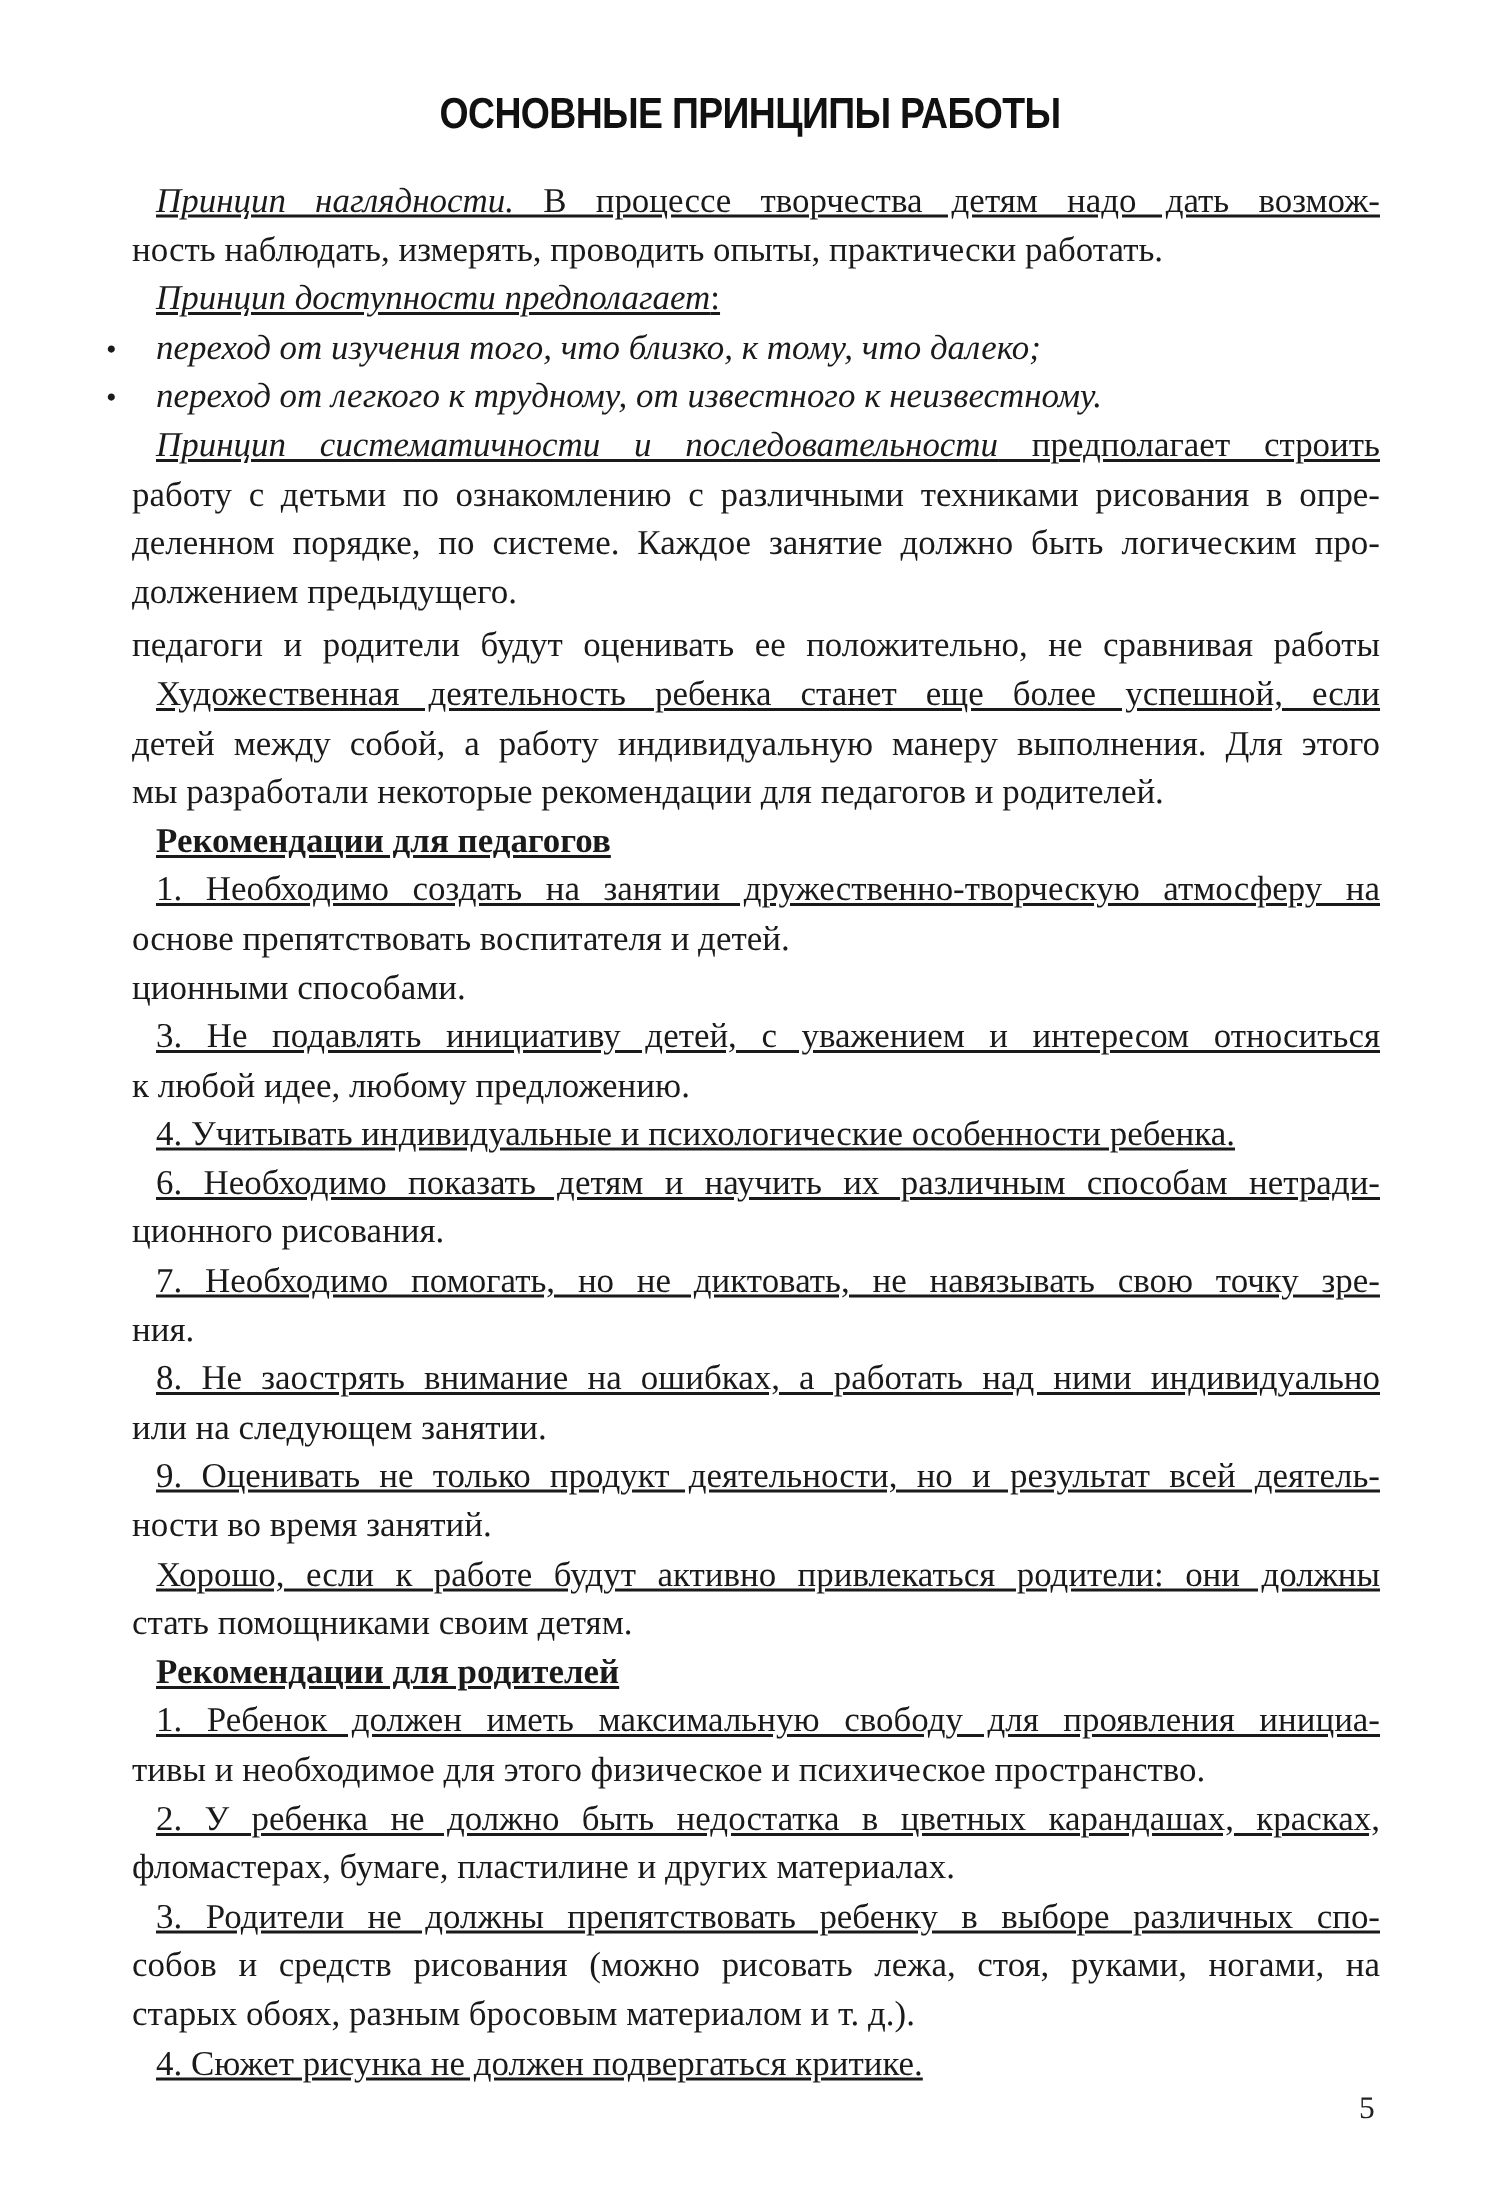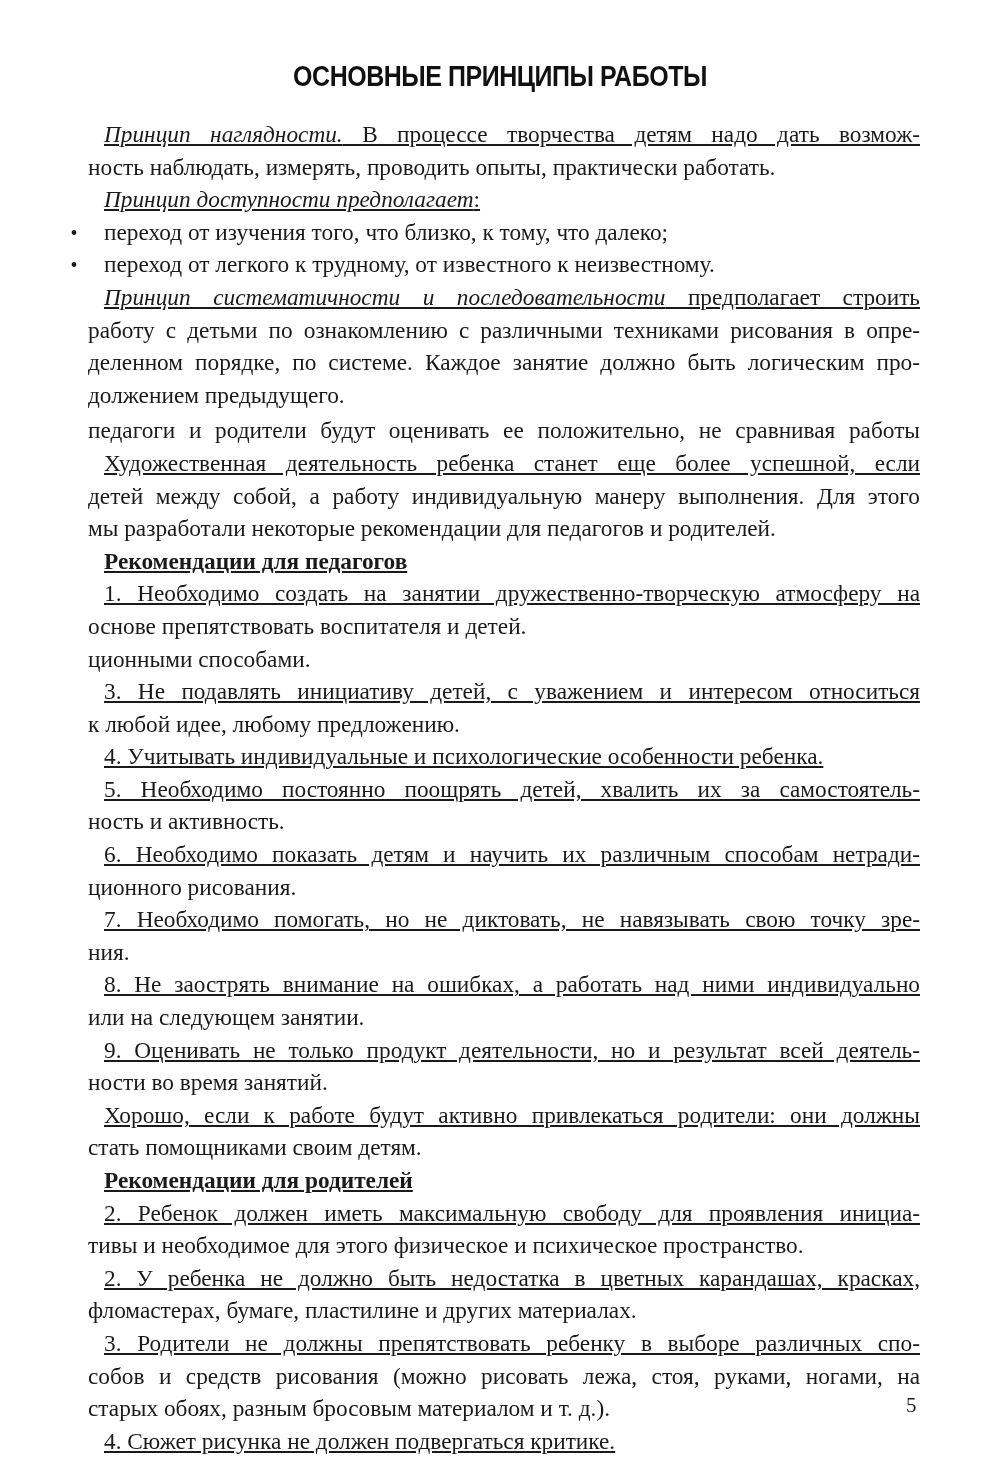--- a/index.html
+++ b/index.html
@@ -55,20 +55,21 @@
       white-space: normal;
       overflow: hidden;
     }
     .indent { padding-left: 16px; text-decoration: underline; }
     .bullet-line {
       display: block;
       white-space: nowrap;
       height: 32.6px;
       position: relative;
       padding-left: 16px;
+      font-style: italic;
     }
     .bullet-line .dot {
       position: absolute;
       left: -22px;
       top: 0;
       width: 16px;
       text-align: center;
     }
     .bullet-line .dot::before {
       content: "•";
@@ -132,24 +133,20 @@
         <span class="line">ционными способами.</span>
       </div>
       <div>
         <span class="line justify indent">3. Не подавлять инициативу детей, с уважением и интересом относиться</span>
         <span class="line">к любой идее, любому предложению.</span>
       </div>
       <div>
         <span class="line indent">4. Учитывать индивидуальные и психологические особенности ребенка.</span>
       </div>
       <div>
-        <span class="line justify indent">5. Необходимо постоянно поощрять детей, хвалить их за самостоятель-</span>
-        <span class="line">ность и активность.</span>
-      </div>
-      <div>
         <span class="line justify indent">6. Необходимо показать детям и научить их различным способам нетради-</span>
         <span class="line">ционного рисования.</span>
       </div>
       <div>
         <span class="line justify indent">7. Необходимо помогать, но не диктовать, не навязывать свою точку зре-</span>
         <span class="line">ния.</span>
       </div>
       <div>
         <span class="line justify indent">8. Не заострять внимание на ошибках, а работать над ними индивидуально</span>
         <span class="line">или на следующем занятии.</span>
@@ -162,21 +159,21 @@
 
     <div>
       <span class="line justify indent">Хорошо, если к работе будут активно привлекаться родители: они должны</span>
       <span class="line">стать помощниками своим детям.</span>
     </div>
 
     <span class="line indent bold">Рекомендации для родителей</span>
 
     <div>
       <div>
-        <span class="line justify indent">2. Ребенок должен иметь максимальную свободу для проявления инициа-</span>
+        <span class="line justify indent">1. Ребенок должен иметь максимальную свободу для проявления инициа-</span>
         <span class="line">тивы и необходимое для этого физическое и психическое пространство.</span>
       </div>
       <div>
         <span class="line justify indent">2. У ребенка не должно быть недостатка в цветных карандашах, красках,</span>
         <span class="line">фломастерах, бумаге, пластилине и других материалах.</span>
       </div>
       <div>
         <span class="line justify indent">3. Родители не должны препятствовать ребенку в выборе различных спо-</span>
         <span class="line justify">собов и средств рисования (можно рисовать лежа, стоя, руками, ногами, на</span>
         <span class="line">старых обоях, разным бросовым материалом и т. д.).</span>

